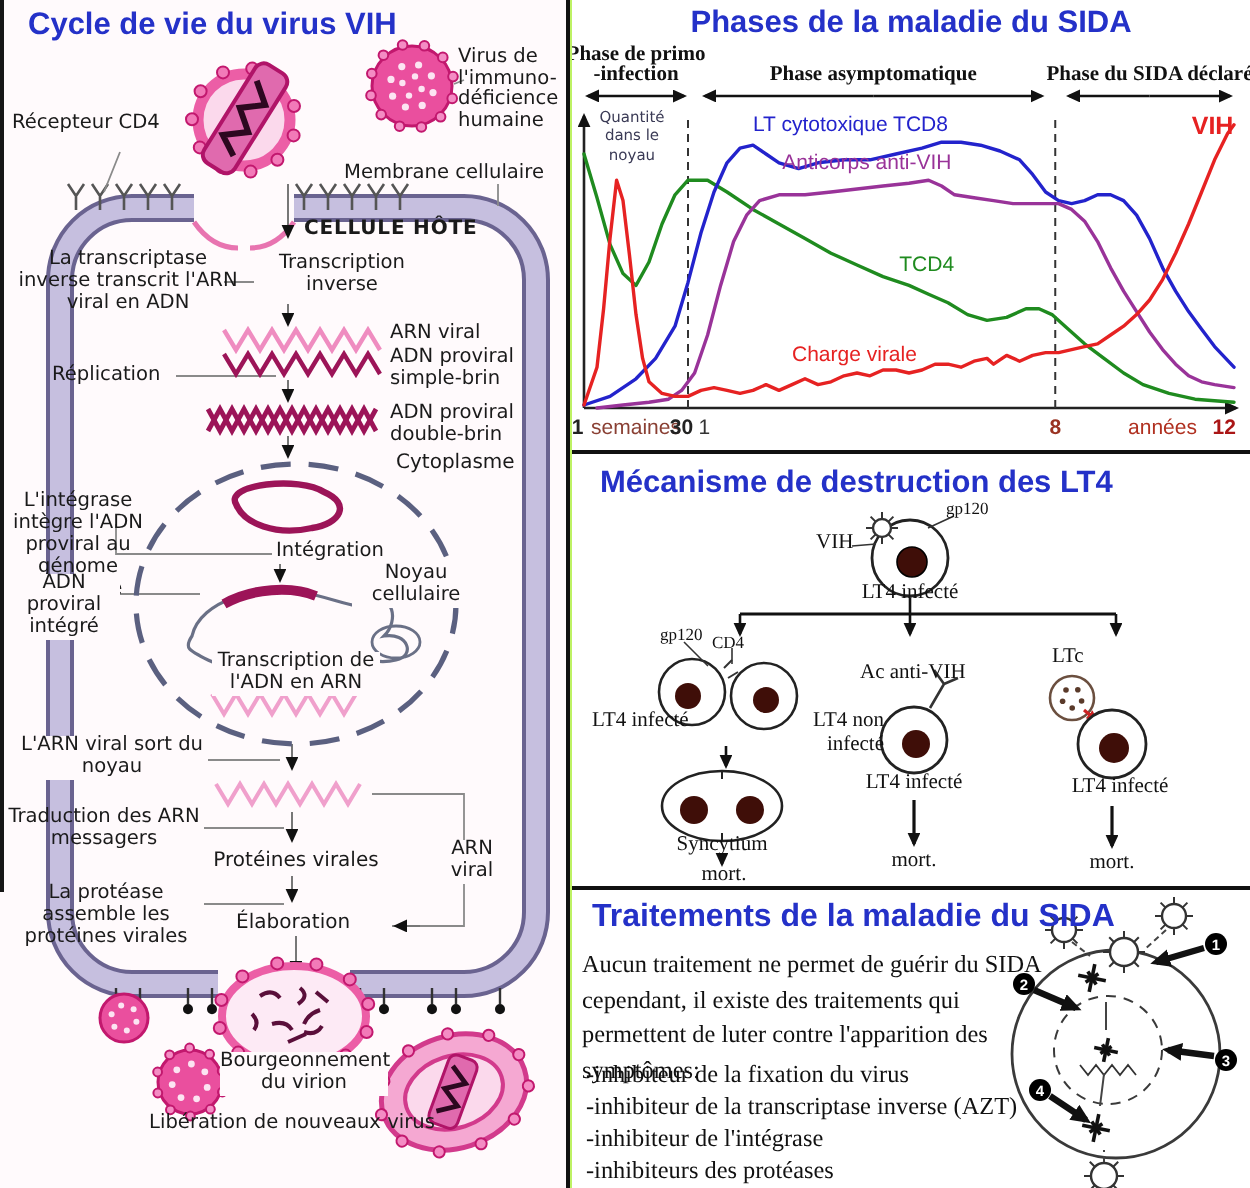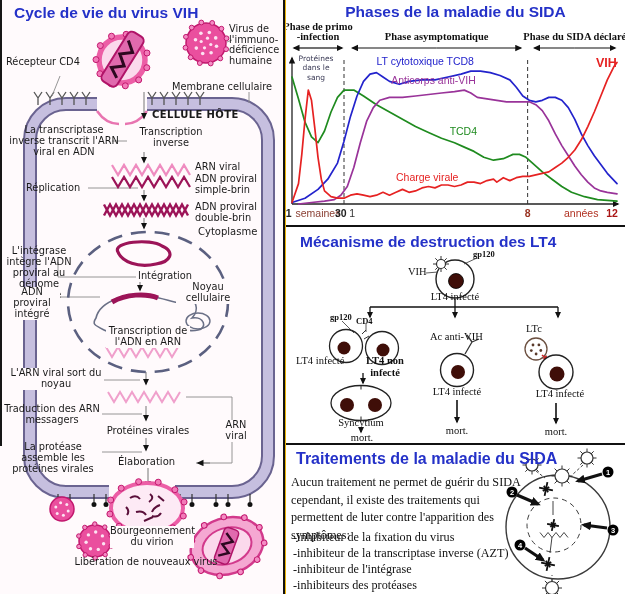--- a/index.html
+++ b/index.html
@@ -1,33 +1,33 @@
 <!DOCTYPE html>
 <html><head>
 <meta charset="utf-8">
 <style>
   html,body{margin:0;padding:0;background:#e8e8e8;}
-  #root{position:relative;width:625px;height:594px;background:#eab308;font-family:"DejaVu Sans",sans-serif;overflow:hidden;}
+  #root{position:relative;width:625px;height:594px;background:#bef264;font-family:"DejaVu Sans",sans-serif;overflow:hidden;}
   .panel{position:absolute;}
   #panel-left{left:0;top:0;width:283px;height:594px;background:#fffafc;}
   #panel-phases{left:286px;top:0;width:339px;height:227px;background:#fff;}
   #panel-mecanisme{left:286px;top:227px;width:339px;height:218px;background:#fff;}
   #panel-traitements{left:286px;top:445px;width:339px;height:149px;background:#fff;}
   .divider{position:absolute;background:#111;}
   #div-v{left:283px;top:0;width:2px;height:594px;}
   #div-h1{left:286px;top:225px;width:339px;height:2px;}
   #div-h2{left:286px;top:443px;width:339px;height:2px;}
   .blue-title{position:absolute;color:#2431c8;font-weight:bold;font-family:"Liberation Sans",sans-serif;font-size:15.5px;white-space:nowrap;}
   .ll{position:absolute;font-size:9.8px;line-height:1.12;color:#1a1a1a;}
   .ctr{text-align:center;}
   .bg{background:#fffafc;}
   .sm10{font-size:10px;}
   #l-cellule-hote{font-weight:bold;font-size:10px;letter-spacing:.4px;}
   .ml{position:absolute;font-family:"Liberation Serif",serif;font-size:10.5px;color:#111;line-height:1.15;}
-  .ml8{font-size:8.5px;font-weight:bold;}
+  .ml8{font-size:8.5px;font-weight:normal;}
   svg{position:absolute;left:0;top:0;}
   .phlabel{font-family:"Liberation Serif",serif;font-weight:bold;font-size:10.5px;fill:#111;}
   .tick{font-family:"Liberation Sans",sans-serif;font-size:10.5px;}
   .tick.b{font-weight:bold;}
   .slabel{font-family:"Liberation Sans",sans-serif;font-size:10.5px;}
   .slabel.big{font-weight:bold;font-size:12.5px;}
   #phases-ylabel{position:absolute;left:9px;top:54px;width:42px;font-size:7.5px;line-height:1.25;color:#3a3a55;text-align:center;}
   #phases-title{left:0;top:3px;width:339px;text-align:center;}
   #mec-title{left:14px;top:6px;}
   #trait-title{left:10px;top:5px;font-size:16px;}
@@ -294,21 +294,21 @@
         <text x="163.625" y="135.38" fill="#1f8b1f" class="slabel">TCD4</text>
         <path d="M6.0,202.5 L19.0,198.2 L32.0,189.4 L41.8,179.2 L51.5,163.1 L58.0,141.2 L64.5,116.4 L71.0,96.0 L77.5,81.4 L84.0,74.1 L90.5,72.6 L97.0,77.0 L103.5,81.4 L113.3,84.3 L123.0,81.4 L136.0,79.9 L149.0,79.9 L162.0,77.0 L175.0,74.1 L184.8,71.1 L194.5,71.1 L204.3,72.6 L214.0,75.5 L223.8,79.9 L230.3,87.2 L236.8,96.0 L243.3,100.3 L249.8,101.8 L256.3,100.3 L262.8,97.4 L269.3,97.4 L275.8,100.3 L282.3,107.6 L288.8,119.3 L295.3,133.9 L301.8,145.6 L308.3,155.8 L314.8,164.6 L321.3,173.3 L331.0,183.6" fill="none" stroke="#2323cc" stroke-width="1.7" stroke-linejoin="round" stroke-linecap="round"></path>
         <text x="90.5" y="65.30000000000001" fill="#2323cc" class="slabel">LT cytotoxique TCD8</text>
         <path d="M12.5,204.0 L25.5,202.5 L38.5,201.1 L48.3,199.6 L54.8,195.2 L61.3,186.5 L67.8,167.5 L74.3,142.7 L80.8,120.8 L87.3,107.6 L93.8,100.3 L103.5,97.4 L116.5,97.4 L129.5,96.0 L142.5,94.5 L155.5,93.0 L168.5,91.6 L178.3,90.1 L184.8,93.0 L191.3,97.4 L201.0,98.9 L210.8,100.3 L220.5,101.8 L233.5,101.8 L243.3,101.8 L249.8,104.7 L256.3,110.6 L262.8,120.8 L269.3,133.9 L275.8,145.6 L282.3,155.8 L288.8,166.0 L295.3,174.8 L301.8,182.1 L308.3,187.9 L314.8,190.9 L321.3,192.3 L331.0,193.8" fill="none" stroke="#993399" stroke-width="1.7" stroke-linejoin="round" stroke-linecap="round"></path>
         <text x="105.125" y="84.28" fill="#993399" class="slabel">Anticorps anti-VIH</text>
         <path d="M6.0,202.5 L12.5,183.6 L15.8,154.4 L19.0,119.3 L22.3,90.1 L25.5,100.3 L28.8,128.1 L32.0,157.3 L35.3,179.2 L38.5,190.9 L45.0,196.7 L51.5,198.2 L58.0,198.2 L64.5,195.2 L71.0,193.8 L77.5,195.2 L84.0,196.7 L90.5,195.2 L97.0,192.3 L103.5,195.2 L110.0,192.3 L116.5,189.4 L123.0,192.3 L129.5,190.9 L136.0,187.9 L142.5,186.5 L149.0,187.9 L155.5,185.0 L162.0,185.0 L168.5,186.5 L175.0,185.0 L181.5,182.1 L188.0,182.1 L194.5,183.6 L201.0,180.6 L207.5,179.2 L210.8,182.1 L217.3,177.7 L223.8,180.6 L230.3,177.7 L236.8,176.3 L243.3,176.3 L249.8,174.8 L256.3,173.3 L262.8,171.9 L269.3,167.5 L275.8,163.1 L282.3,157.3 L288.8,150.0 L295.3,139.8 L301.8,126.6 L308.3,112.0 L314.8,96.0 L321.3,79.9 L327.8,66.8 L331.0,62.4" fill="none" stroke="#e62222" stroke-width="1.7" stroke-linejoin="round" stroke-linecap="round"></path>
         <text x="110" y="180.64" fill="#e62222" class="slabel">Charge virale</text>
         <text x="309.875" y="66.75999999999999" fill="#e62222" class="slabel big">VIH</text>
       </svg>
     <div class="blue-title" id="phases-title">Phases de la maladie du SIDA</div>
-    <div id="phases-ylabel">Protéines dans le sang</div>
+    <div id="phases-ylabel">Quantité dans le noyau</div>
   </div>
 
   <div id="panel-mecanisme" class="panel">
     <svg id="mec-svg" width="339" height="218" viewBox="0 0 339 218">
       <defs>
         <marker id="mM" orient="auto" markerUnits="userSpaceOnUse" markerWidth="9" markerHeight="9" refX="5.5" refY="3.2">
           <path d="M0,0 L7,3.2 L0,6.4 Z" fill="#111"></path>
         </marker>
         <marker id="mMr" orient="auto" markerUnits="userSpaceOnUse" markerWidth="8" markerHeight="8" refX="4.5" refY="2.6">
           <path d="M0,0 L6,2.6 L0,5.2 Z" fill="#cc2222"></path>
@@ -379,21 +379,21 @@
         <line x1="270" y1="176" x2="270" y2="196" stroke="#111" stroke-width="1.6" marker-end="url(#mM)"></line>
       </g>
     </svg>
     <div class="blue-title" id="mec-title">Mécanisme de destruction des LT4</div>
     <div class="ml" style="left:122px;top:39px;">VIH</div>
     <div class="ml ml8" style="left:187px;top:23px;">gp120</div>
     <div class="ml ctr" style="left:134px;top:64px;width:70px;">LT4 infecté</div>
     <div class="ml ml8" style="left:44px;top:86px;">gp120</div>
     <div class="ml ml8" style="left:70px;top:90px;">CD4</div>
     <div class="ml" style="left:10px;top:128px;width:58px;">LT4 infecté</div>
-    <div class="ml ctr" style="left:69px;top:128px;width:60px;font-weight:bold;">LT4 non infecté</div>
+    <div class="ml ctr" style="left:96px;top:128px;width:60px;font-weight:normal;text-align:right;">LT4 non infecté</div>
     <div class="ml ctr" style="left:43px;top:190px;width:64px;">Syncytium</div>
     <div class="ml ctr" style="left:54px;top:205px;width:44px;">mort.</div>
     <div class="ml" style="left:144px;top:104px;">Ac anti-VIH</div>
     <div class="ml ctr" style="left:139px;top:159px;width:64px;">LT4 infecté</div>
     <div class="ml ctr" style="left:149px;top:198px;width:44px;">mort.</div>
     <div class="ml" style="left:240px;top:96px;">LTc</div>
     <div class="ml ctr" style="left:242px;top:161px;width:64px;">LT4 infecté</div>
     <div class="ml ctr" style="left:248px;top:199px;width:44px;">mort.</div>
   </div>
 

